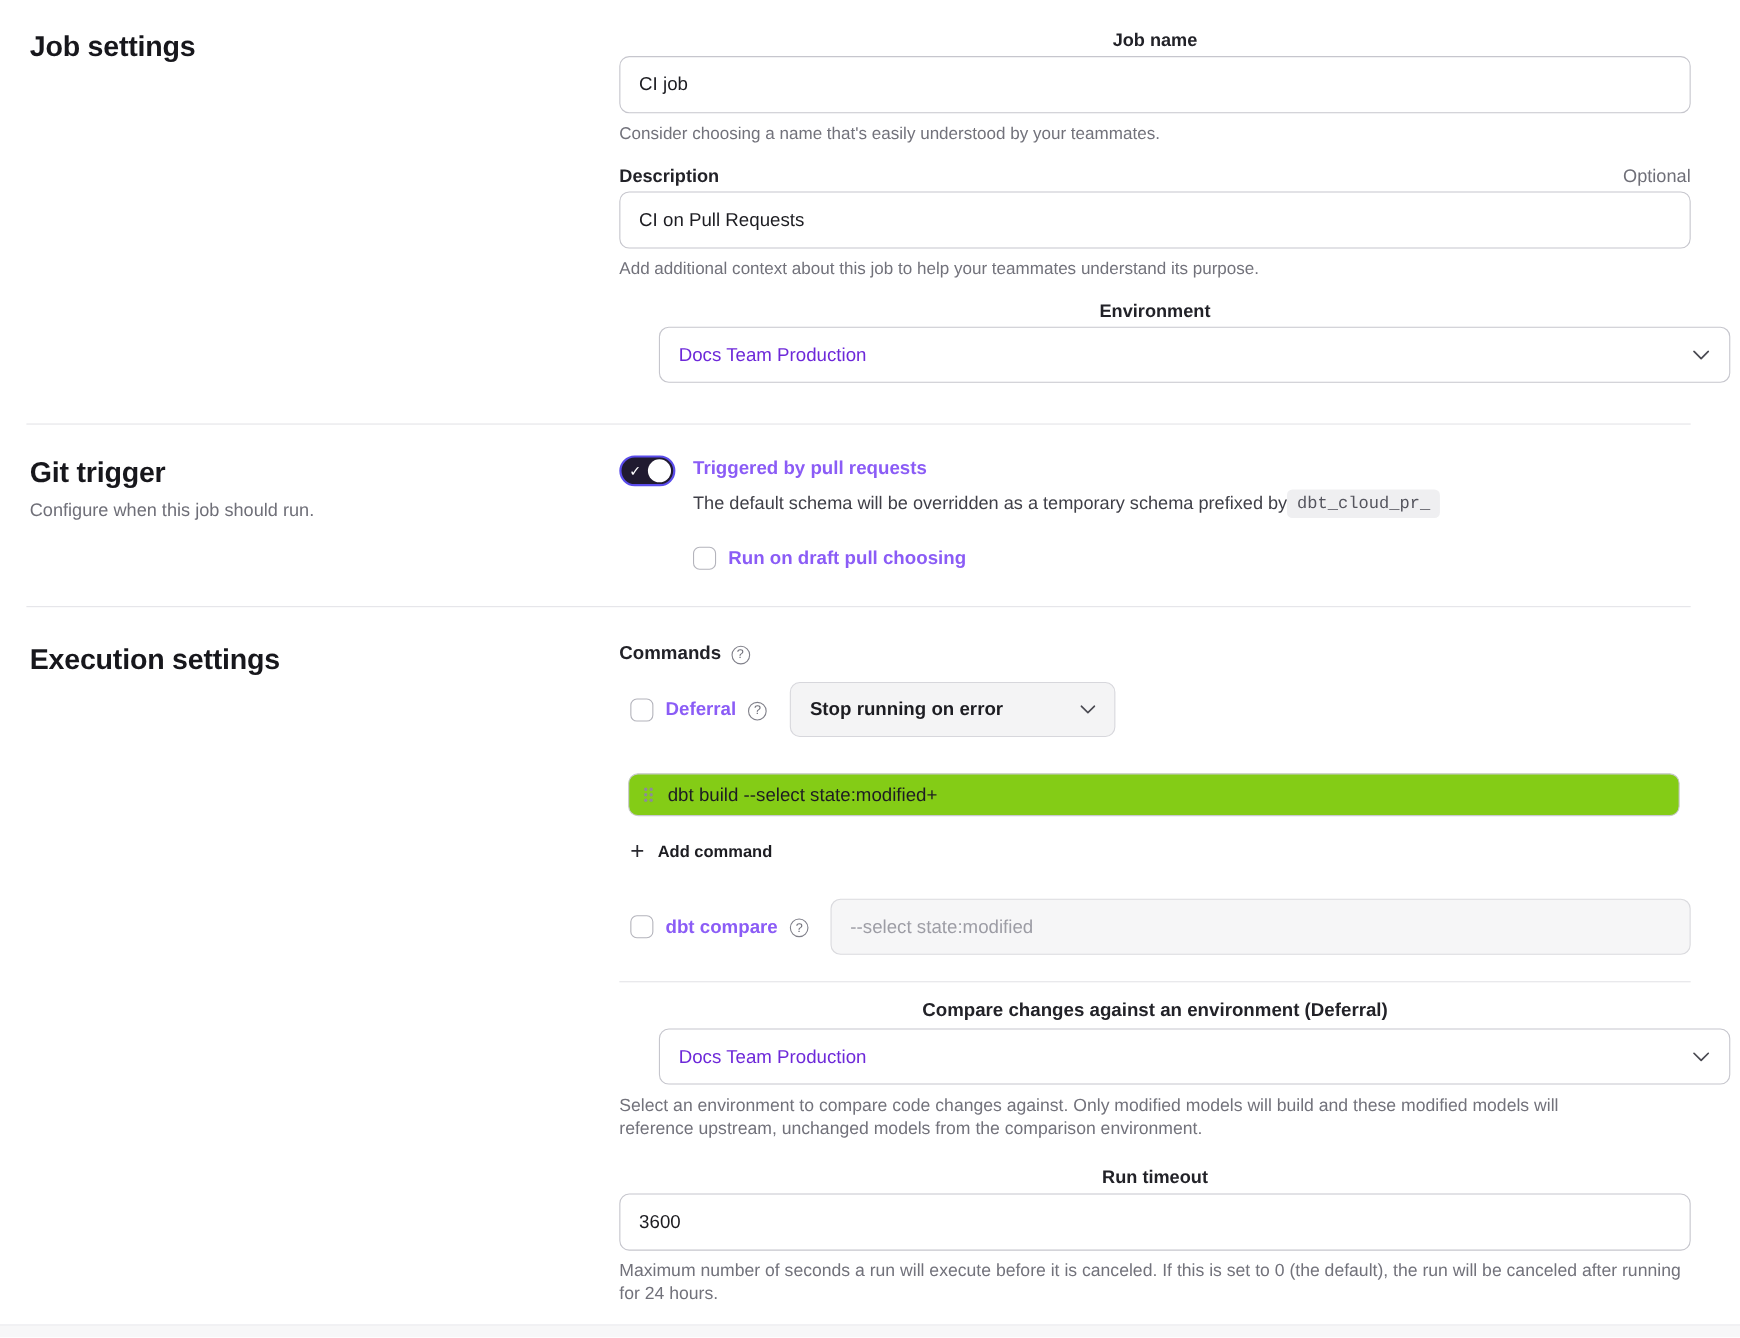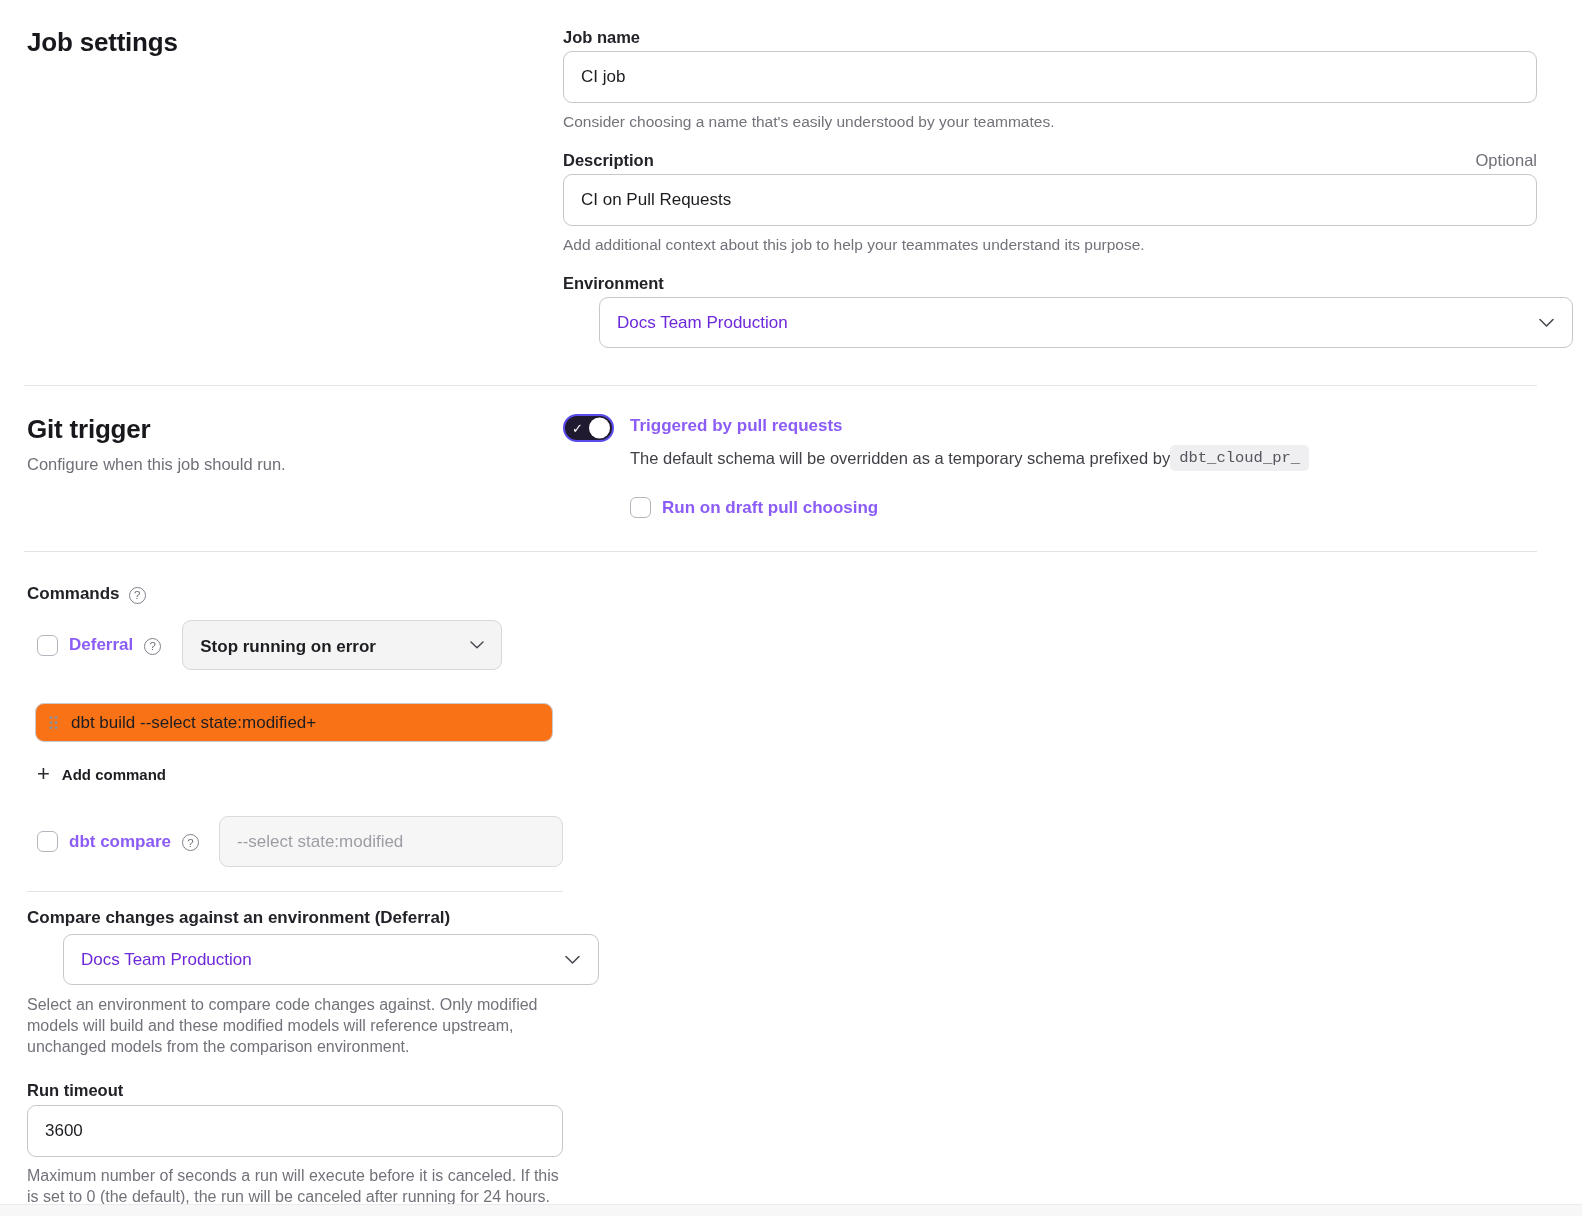--- a/index.html
+++ b/index.html
@@ -4,21 +4,21 @@
 <style>
   * { margin:0; padding:0; box-sizing:border-box; }
   html,body { width:1582px; height:1216px; background:#ffffff; overflow:hidden;
     font-family:"Liberation Sans","DejaVu Sans",sans-serif; color:#1c1c21; }
   .page { width:1582px; height:1216px; position:relative; }
   .section { display:grid; grid-template-columns:536px minmax(0,1fr); padding:0 45px 0 27px; }
   .divider { height:1px; background:#e4e4e8; margin:0 45px 0 24px; }
   .divider.col-only { margin:0; }
   h1.sec-heading { font-size:26px; font-weight:700; letter-spacing:-0.2px; color:#17171c; }
   .sec-sub { font-size:16.5px; color:#6f6f78; margin-top:10px; }
-  .field-label { font-size:16.5px; font-weight:700; color:#222228; line-height:20px; }
+  .field-label { font-size:16.5px; font-weight:700; color:#222228; line-height:20px;text-align:center; }
   .label-row { display:flex; justify-content:space-between; align-items:baseline; }
   .optional { font-size:16.5px; color:#6f6f78; font-weight:400; }
   .helper { font-size:15.5px; color:#72727b; line-height:21px; }
   .text-input { width:100%; height:52px; border:1px solid #c6c6cd; border-radius:9px;
     background:#fff; display:flex; align-items:center; padding:0 17px; font-size:17px; color:#1c1c21; }
   .select { width:100%; height:51px; border:1px solid #c6c6cd; border-radius:9px; background:#fff;
     display:flex; align-items:center; padding:0 17px; font-size:17px; color:#6d28d9; position:relative; cursor:pointer;margin-left:36px; }
   .select .chev { position:absolute; right:18px; top:50%; transform:translateY(-50%); }
   
   .toggle { width:51px; height:28px; border-radius:15px; background:#201a30; border:2px solid #5a4ceb;
@@ -31,25 +31,25 @@
     flex:none; cursor:pointer; }
   .cb-label { font-size:17px; font-weight:700; color:#8b5cf6; }
   .help-ic { width:17px; height:17px; border:1.2px solid #80808a; border-radius:50%; color:#6e6e78;
     font-size:11.5px; display:inline-flex; align-items:center; justify-content:center; flex:none;
     font-weight:400; position:relative; top:1px; }
   .code-chip { font-family:"Liberation Mono","DejaVu Sans Mono",monospace; font-size:15.5px;
     background:#efeff1; color:#55555e; border-radius:5px; padding:4px 9px; white-space:nowrap; }
   
   .toggle-row { display:flex; gap:16px; }
   .inline { display:flex; align-items:center; }
-  .cmd-dropdown { width:320px; height:50px; background:#f4f4f5; border:1px solid #d7d7dc; border-radius:9px;
-    display:flex; align-items:flex-end; padding:12px 17px; font-size:17px; font-weight:600; color:#1d1d22;
+  .cmd-dropdown { width:296px; height:50px; background:#f4f4f5; border:1px solid #d7d7dc; border-radius:9px;
+    display:flex; align-items:center; padding:0 17px; font-size:17px; font-weight:600; color:#1d1d22;
     position:relative; cursor:pointer; }
   .cmd-dropdown .chev { position:absolute; right:17px; top:50%; transform:translateY(-50%); }
-  .cmd-input { height:39px; border:1px solid #c9c9cf; border-radius:9px; background:#f97316;
+  .cmd-input { height:39px; border:1px solid #c9c9cf; border-radius:9px; background:#84cc16;
     display:flex; align-items:center; padding:0 12px; gap:12px; margin:0 10px 0 8px; }
   .cmd-text { font-size:17px; color:#1d1d22; }
   .add-cmd { display:inline-flex; align-items:center; gap:12px; cursor:pointer; }
   .add-cmd .plus { font-size:22px; font-weight:300; color:#2a2a30; line-height:1; }
   .add-cmd .lbl { font-size:15px; font-weight:700; color:#1d1d22; }
   .disabled-input { flex:1; height:51px; background:#f6f6f7; border:1px solid #dadade; border-radius:9px;
     display:flex; align-items:center; padding:0 17px; font-size:17px; color:#9d9da5; }
   .footer-band { position:absolute; left:0; right:0; bottom:0; height:12px; background:#f7f7f8; border-top:1px solid #ebebee; }
 </style>
 </head>
@@ -117,20 +117,23 @@
         </div>
       </div>
 
     </div>
   </div>
 
   <div class="divider"></div>
 
   <div class="section" style="padding-top:32px;">
     <div>
+      <h1 class="sec-heading">Execution settings</h1>
+    </div>
+    <div>
 
       <div class="inline" style="gap:9px;">
         <span class="field-label" style="font-size:17px;">Commands</span>
         <span class="help-ic">?</span>
       </div>
 
       <div class="inline" style="margin-top:16px; margin-left:10px; gap:11px;">
         <span class="checkbox"></span>
         <span class="cb-label">Deferral</span>
         <span class="help-ic" style="margin-left:0;">?</span>

